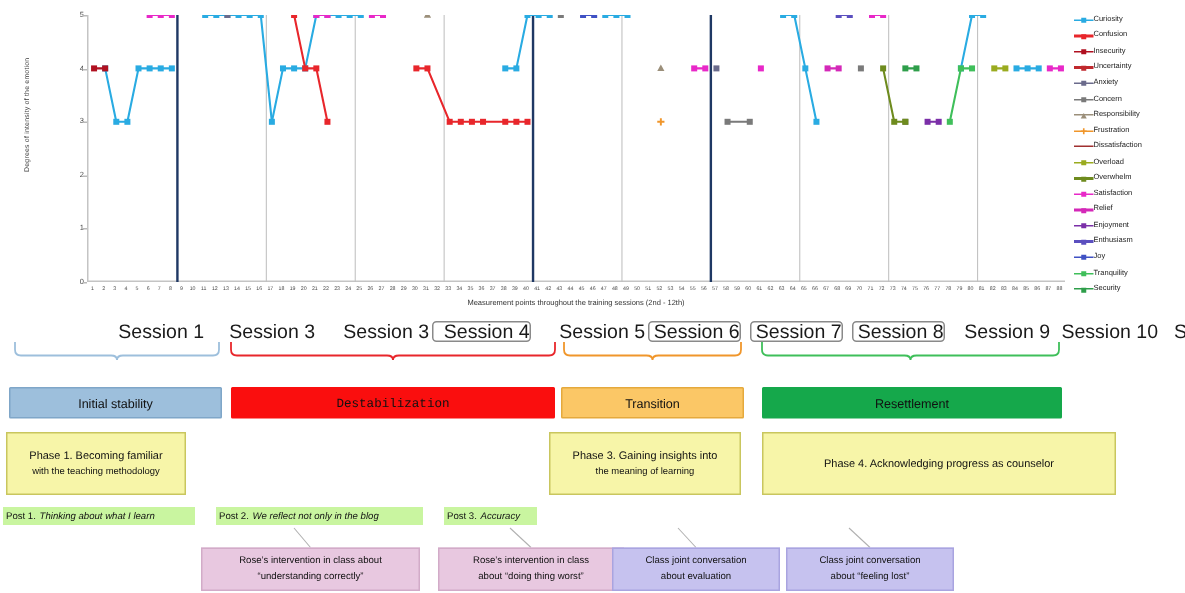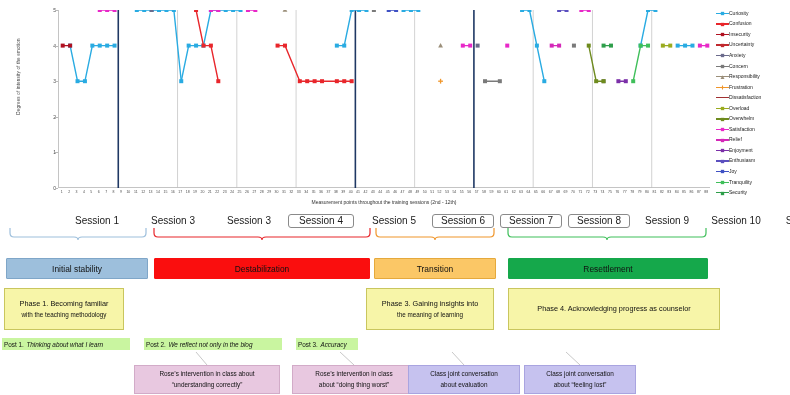--- a/index.html
+++ b/index.html
@@ -49,22 +49,22 @@
   }
   .legend-row { position:relative; height:10.55px; display:flex; align-items:center; }
   .legend-mark { position:relative; width:13px; height:8px; flex:0 0 13px; }
   .legend-line { position:absolute; left:0; top:3.5px; width:13px; height:1.3px; }
   .legend-sym { position:absolute; left:4px; top:2px; width:5px; height:5px; }
   .legend-label { font-size:5px; color:#222; white-space:nowrap; line-height:1; }
 
   
   #session-row { position:absolute; left:0; top:214px; width:790px; height:28px; }
   .session-label {
-    position:absolute; top:0; font-size:10px; color:#1a1a1a;
-    text-align:center; white-space:nowrap; line-height:13px; height:13px;
+    position:absolute; top:0; font-size:13px; color:#1a1a1a;
+    text-align:right; white-space:nowrap; line-height:13px; height:13px;
   }
   .session-label.boxed {
     border:1px solid #8a8a8a; border-radius:3px; background:#fff;
     line-height:12px; height:14px;
   }
   #braces { position:absolute; left:0; top:13px; width:790px; height:15px; }
 
   
   #phase-bars { position:absolute; left:0; top:258px; width:790px; height:22px; }
   .phase-bar {
@@ -609,35 +609,35 @@
     <div class="session-label boxed" style="left: 432px; width: 62px;">Session 6</div>
     <div class="session-label boxed" style="left: 500px; width: 62px;">Session 7</div>
     <div class="session-label boxed" style="left: 568px; width: 62px;">Session 8</div>
     <div class="session-label" style="left: 634px; width: 66px;">Session 9</div>
     <div class="session-label" style="left: 700px; width: 72px;">Session 10</div>
     <div class="session-label" style="left: 774px; width: 72px;">Session 11</div>
   </div>
 
 <div id="phase-bars">
     <div class="phase-bar" style="left: 6px; width: 142px; background: rgb(157, 191, 220); border: 1px solid rgb(127, 166, 200);">Initial stability</div>
-    <div class="phase-bar" style="left: 154px; width: 216px; background: rgb(250, 14, 14); border: 1px solid rgb(250, 14, 14);">Destabilization</div>
+    <div class="phase-bar" style="left: 154px; width: 216px; background: rgb(250, 14, 14); border: 1px solid rgb(250, 14, 14); font-family: Liberation Mono, monospace;">Destabilization</div>
     <div class="phase-bar" style="left: 374px; width: 122px; background: rgb(251, 199, 102); border: 1px solid rgb(229, 169, 60);">Transition</div>
     <div class="phase-bar" style="left: 508px; width: 200px; background: rgb(21, 168, 75); border: 1px solid rgb(21, 168, 75);">Resettlement</div>
   </div>
 
 <div id="phase-desc">
     <div class="desc-box" style="left: 4px; width: 120px;">
       <div class="desc-line1">Phase 1. Becoming familiar</div>
       <div class="desc-line2">with the teaching methodology</div>
     </div>
     <div class="desc-box" style="left: 366px; width: 128px;">
       <div class="desc-line1">Phase 3. Gaining insights into</div>
       <div class="desc-line2">the meaning of learning</div>
     </div>
-    <div class="desc-box" style="left: 508px; width: 212px;">
+    <div class="desc-box" style="left: 508px; width: 236px;">
       <div class="desc-line1">Phase 4. Acknowledging progress as counselor</div>
     </div>
   </div>
 
 <div id="posts">
     <div class="post-chip" style="left: 2px; width: 128px;">
       <span class="post-num">Post 1.</span>
       <span class="post-title">Thinking about what I learn</span>
     </div>
     <div class="post-chip" style="left: 144px; width: 138px;">

